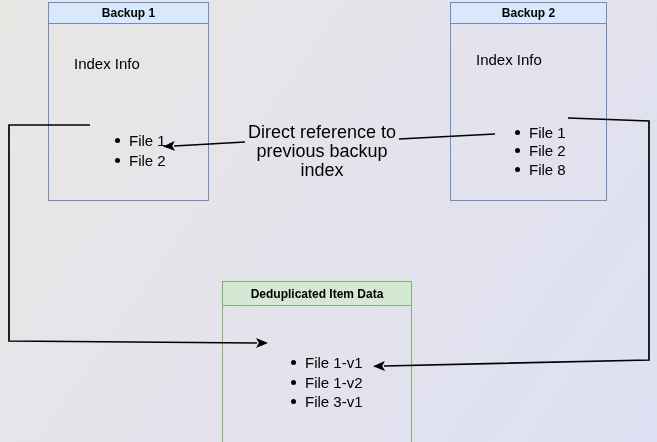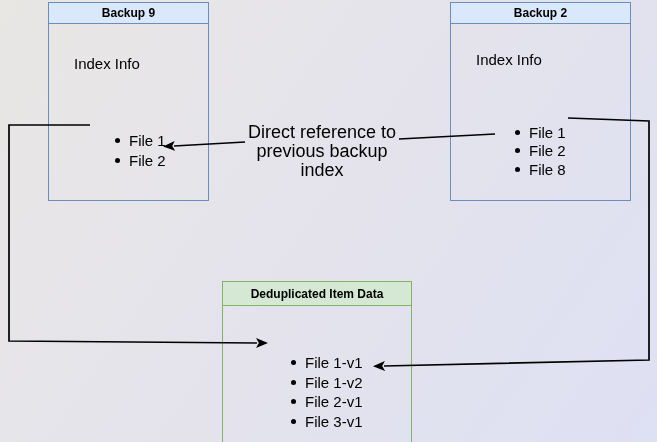--- a/index.html
+++ b/index.html
@@ -60,35 +60,35 @@
     z-index:5;
     pointer-events:none;
   }
 </style>
 </head>
 <body>
 
 <div class="canvas">
 
   <div class="box blue" style="left:48px;top:2px;width:161px;height:199px">
-    <div class="box-header">Backup 9</div>
+    <div class="box-header">Backup 1</div>
     <div class="subtitle" style="left:25px;top:51px">Index Info</div>
     <ul class="filelist" style="left:50px;top:112px">
       <li>
         <span class="bullet"></span>
         <span>File 1</span>
       </li>
       <li>
         <span class="bullet"></span>
         <span>File 2</span>
       </li>
     </ul>
   </div>
 
-  <div class="box blue" style="left:450px;top:2px;width:181px;height:199px">
+  <div class="box blue" style="left:450px;top:2px;width:157px;height:199px">
     <div class="box-header">Backup 2</div>
     <div class="subtitle" style="left:25px;top:47px">Index Info</div>
     <ul class="filelist tight" style="left:48px;top:104px">
       <li>
         <span class="bullet"></span>
         <span>File 1</span>
       </li>
       <li>
         <span class="bullet"></span>
         <span>File 2</span>
@@ -106,24 +106,20 @@
       <li>
         <span class="bullet"></span>
         <span>File 1-v1</span>
       </li>
       <li>
         <span class="bullet"></span>
         <span>File 1-v2</span>
       </li>
       <li>
         <span class="bullet"></span>
-        <span>File 2-v1</span>
-      </li>
-      <li>
-        <span class="bullet"></span>
         <span>File 3-v1</span>
       </li>
     </ul>
   </div>
 
   <div class="arrow-label">Direct reference to previous backup index</div>
 
   <svg class="wires" width="657" height="442" viewBox="0 0 657 442">
     <defs>
       <marker id="arrowhead" markerUnits="userSpaceOnUse" markerWidth="13" markerHeight="10" refX="1" refY="5" orient="auto">

